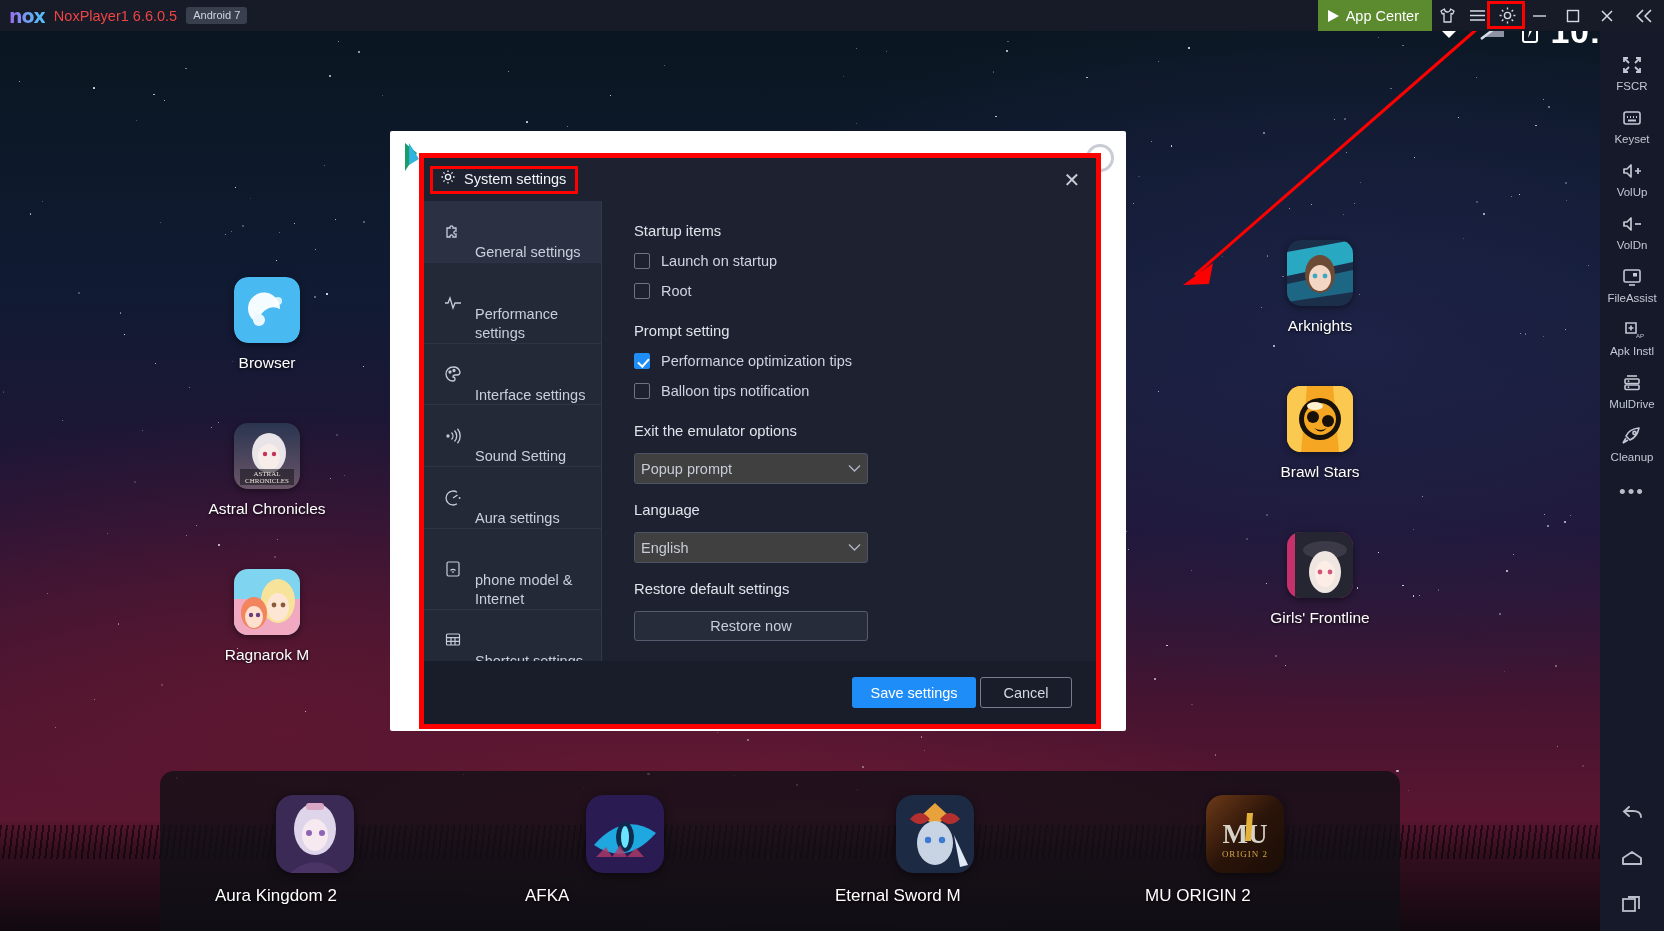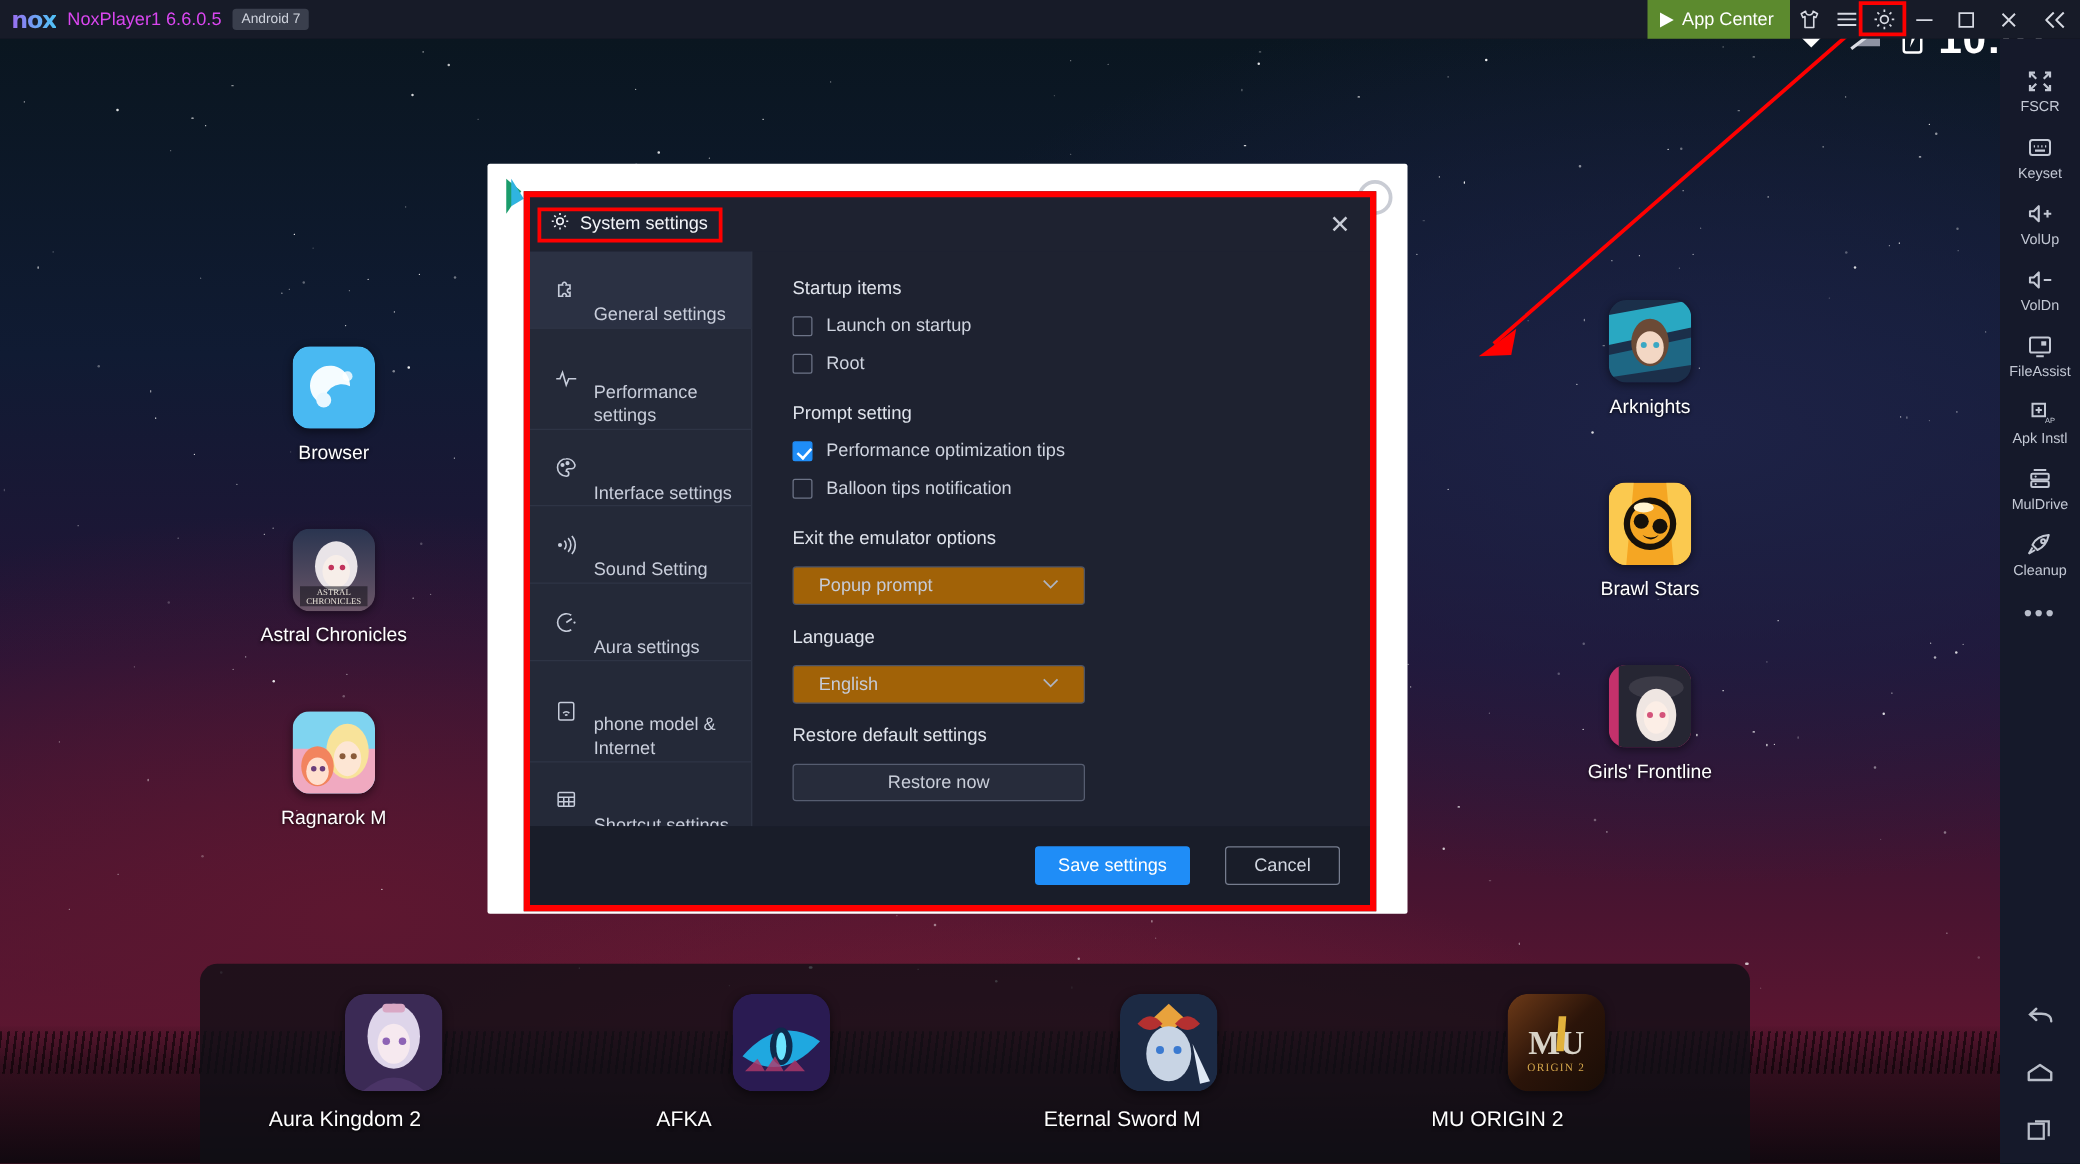--- a/index.html
+++ b/index.html
@@ -15,21 +15,21 @@
   .titlebar {
     position: absolute; top: 0; left: 0; width: 1664px; height: 31px;
     background: #171b28; display: flex; align-items: center; z-index: 60;
   }
   .nox-logo {
     margin-left: 9px; font-size: 19px; font-weight: 700; letter-spacing: -1px;
     background: linear-gradient(90deg,#9a6cf0 0%,#6aa8f5 60%,#4fc3f7 100%);
     -webkit-background-clip: text; background-clip: text; color: transparent;
     font-family: "DejaVu Sans", sans-serif;
   }
-  .win-title { margin-left: 9px; color: #d946ef; font-size: 14.5px; }
+  .win-title { margin-left: 9px; color: #ef4444; font-size: 14.5px; }
   .android-badge {
     margin-left: 9px; background: #3a3f4d; color: #cfd3dd;
     font-size: 11px; padding: 2px 7px; border-radius: 3px; line-height: 13px;
   }
   .tb-right { margin-left: auto; display: flex; align-items: center; height: 31px; }
   .appcenter {
     background: #5c8a2e; height: 31px; display: flex; align-items: center;
     padding: 0 13px 0 10px; color: #fff; font-size: 14.5px; gap: 7px;
   }
   .play-tri { width: 0; height: 0; border-left: 11px solid #ffffff;
@@ -176,33 +176,33 @@
     background: transparent; flex: 0 0 16px; position: relative;
   }
   .chk.on { background: #1f8df7; border-color: #1f8df7; }
   .chk.on::after {
     content: ""; position: absolute; left: 4.5px; top: 1.5px; width: 5px; height: 9px;
     border: solid #fff; border-width: 0 2px 2px 0; transform: rotate(42deg);
   }
   .chk-lbl { color: #cfd4df; font-size: 14.5px; }
   .sect-gap { height: 10px; }
   .sel {
-    width: 234px; height: 31px; background: #a16207; border: 1px solid #4c5365;
-    border-radius: 3px; display: flex; align-items: center; padding: 0 20px;
+    width: 234px; height: 31px; background: #404040; border: 1px solid #4c5365;
+    border-radius: 3px; display: flex; align-items: center; padding: 0 6px;
     color: #c6cbd7; font-size: 14.5px; margin-bottom: 18px; position: relative;
   }
   .sel .caret { margin-left: auto; color:#aeb4c2; font-size: 11px; }
   .btn-restore {
     width: 234px; height: 30px; background: #272c3b; border: 1px solid #565d70;
     border-radius: 3px; color: #c9ced9; font-size: 14.5px;
     display: flex; align-items: center; justify-content: center;
   }
   .dlg-foot {
     height: 63px; flex: 0 0 63px; background: #191d29;
-    display: flex; align-items: center; justify-content: flex-end; padding-right: 24px; gap: 28px;
+    display: flex; align-items: center; justify-content: flex-end; padding-right: 24px; gap: 4px;
   }
   .btn-save {
     width: 124px; height: 31px; background: #1f8df7; color: #fff; border-radius: 3px;
     font-size: 14.5px; display: flex; align-items: center; justify-content: center;
   }
   .btn-cancel {
     width: 92px; height: 31px; background: transparent; color: #d2d7e1;
     border: 1px solid #767d8e; border-radius: 3px; font-size: 14.5px;
     display: flex; align-items: center; justify-content: center;
   }

